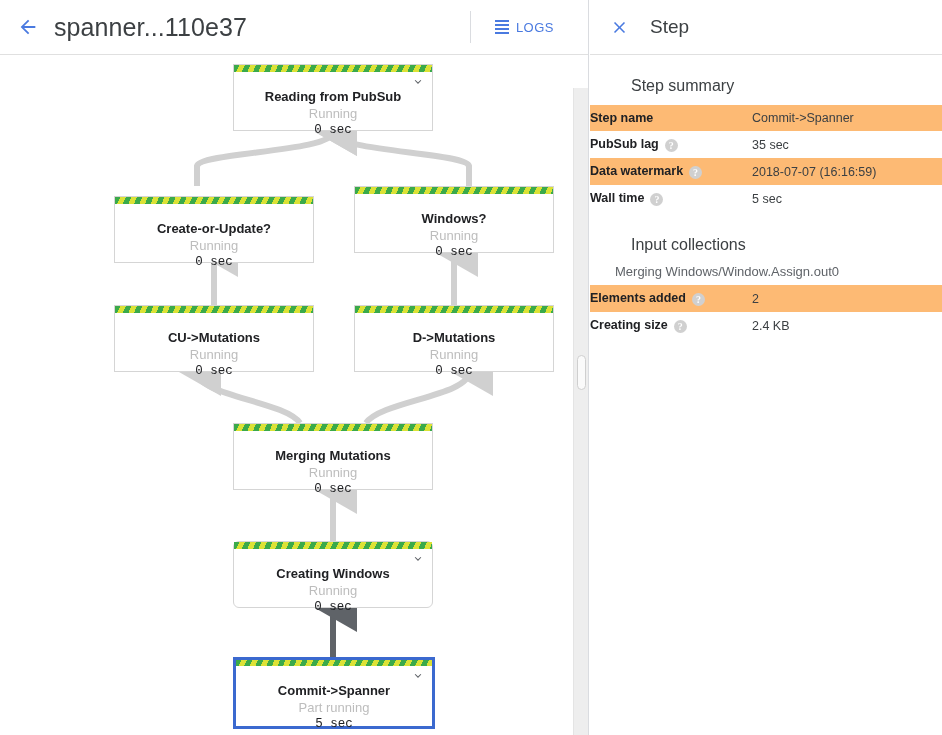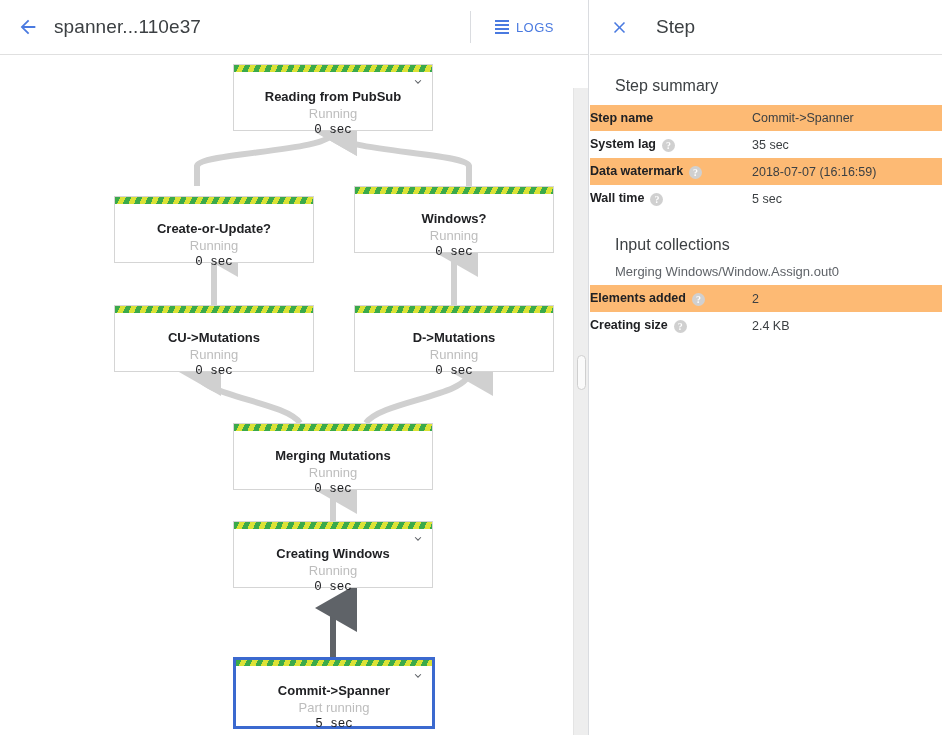--- a/index.html
+++ b/index.html
@@ -42,21 +42,21 @@
     height: 40px;
     margin-left: 8px;
     display: flex;
     align-items: center;
     justify-content: center;
     cursor: pointer;
     border-radius: 50%;
   }
   #page-title {
     margin-left: 6px;
-    font-size: 19px;
+    font-size: 25px;
     color: #3c4043;
     letter-spacing: .1px;
     white-space: nowrap;
   }
   #header-spacer { flex: 1 1 auto; }
   #header-divider {
     width: 1px;
     height: 32px;
     background: #dadce0;
     margin-right: 14px;
@@ -183,31 +183,31 @@
     align-items: center;
   }
   #panel-close {
     width: 38px; height: 38px;
     margin-left: 10px;
     display:flex; align-items:center; justify-content:center;
     cursor: pointer;
     border-radius: 50%;
   }
   #panel-title {
-    margin-left: 18px;
+    margin-left: 12px;
     font-size: 19px;
     color: #3c4043;
   }
   #panel-content {
     padding: 22px 0 0 0;
   }
   .section-title {
     font-size: 16px;
     color: #3c4043;
-    padding: 0 0 10px 25px;
+    padding: 0 0 10px 41px;
   }
   .sub-label {
     font-size: 13px;
     color: #5f6368;
     padding: 0 0 6px 25px;
   }
   table.kv {
     width: 100%;
     border-collapse: collapse;
     table-layout: fixed;
@@ -357,21 +357,21 @@
 
       <div class="node" style="left:233px; top:367px;">
         <div class="node-stripe"></div>
         <div class="node-body">
           <div class="node-title">Merging Mutations</div>
           <div class="node-status">Running</div>
           <div class="node-time">0 sec</div>
         </div>
       </div>
 
-      <div class="node" style="left:233px; top:465px;">
+      <div class="node" style="left:233px; top:485px;border-radius:6px;">
         <div class="node-stripe"></div>
         <div class="node-body">
           <div class="node-chevron">
             <svg width="14" height="14" viewBox="0 0 24 24">
                 <path d="M7 9l5 5 5-5" fill="none" stroke="#5f6368" stroke-width="1.8"></path>
               </svg>
           </div>
           <div class="node-title">Creating Windows</div>
           <div class="node-status">Running</div>
           <div class="node-time">0 sec</div>
@@ -413,21 +413,21 @@
 
       <div class="section-title">Step summary</div>
 
       <table class="kv">
         <tbody>
           <tr class="alt">
             <td class="k"><span>Step name</span></td>
             <td class="v">Commit-&gt;Spanner</td>
           </tr>
           <tr>
-            <td class="k"><span>System lag</span><span class="help-icon">?</span></td>
+            <td class="k"><span>PubSub lag</span><span class="help-icon">?</span></td>
             <td class="v">35 sec</td>
           </tr>
           <tr class="alt">
             <td class="k"><span>Data watermark</span><span class="help-icon">?</span></td>
             <td class="v">2018-07-07 (16:16:59)</td>
           </tr>
           <tr>
             <td class="k"><span>Wall time</span><span class="help-icon">?</span></td>
             <td class="v">5 sec</td>
           </tr>

